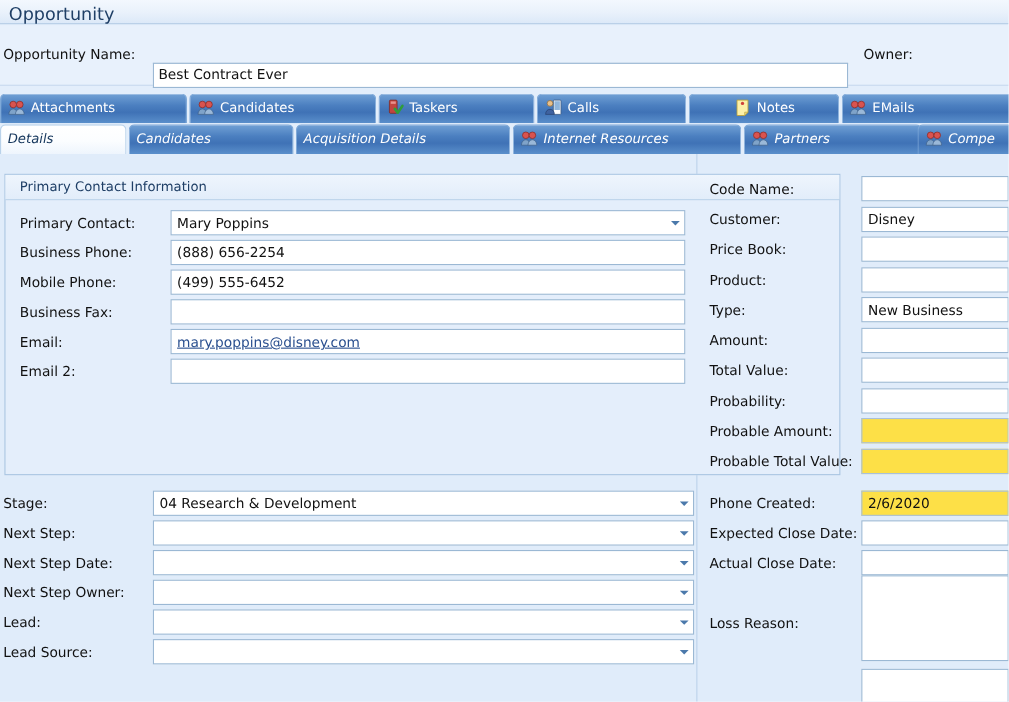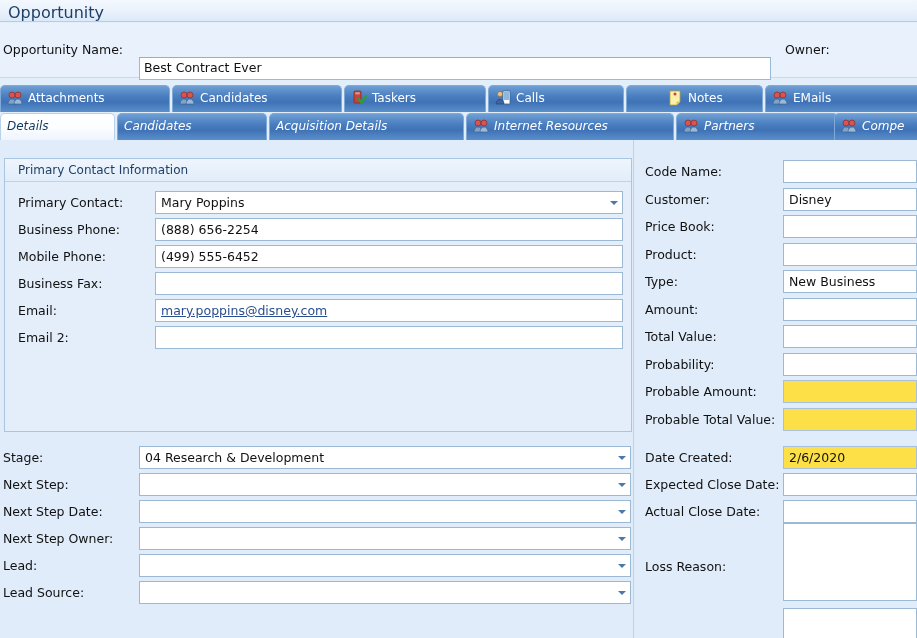--- a/index.html
+++ b/index.html
@@ -88,21 +88,21 @@
     margin-right: 5px;
     position: relative; top: -1px;
   }
 
   
   .content {
     position: absolute; left: 0; top: 140px; width: 917px; height: 498px;
     background: #e0ecfa;
   }
   .panel-left {
-    position: absolute; left: 4px; top: 18px; width: 628px; height: 274px;
+    position: absolute; left: 4px; top: 18px; width: 760px; height: 274px;
     background: #e4eefb;
     border: 1px solid #a9c5e2;
     box-sizing: border-box;
   }
   .panel-head {
     position: absolute; left: 0; top: 0; width: 100%; height: 23px;
     background: linear-gradient(to bottom, #eef5fd 0%, #e2edfa 100%);
     border-bottom: 1px solid #bcd3ea;
     box-sizing: border-box;
   }
@@ -293,21 +293,21 @@
         <div class="fbox combo" style="left: 139px; top: 414px; width: 492px;">
           <span class="caret"></span>
         </div>
         <div class="flabel" style="left: 3px; top: 445px;">Lead Source:</div>
         <div class="fbox combo" style="left: 139px; top: 441px; width: 492px;">
           <span class="caret"></span>
         </div>
       </div>
 
     <div id="date-fields">
-        <div class="flabel" style="left: 645px; top: 310px;">Date Created:</div>
+        <div class="flabel" style="left: 645px; top: 310px;">Phone Created:</div>
         <div class="fbox readonly" style="left: 783px; top: 306px; width: 134px;">2/6/2020</div>
         <div class="flabel" style="left: 645px; top: 337px;">Expected Close Date:</div>
         <div class="fbox" style="left: 783px; top: 333px; width: 134px;"></div>
         <div class="flabel" style="left: 645px; top: 364px;">Actual Close Date:</div>
         <div class="fbox" style="left: 783px; top: 360px; width: 134px;"></div>
       </div>
 
     <div class="flabel" style="left:645px; top:419px;">Loss Reason:</div>
     <div class="textarea" style="left:783px; top:383px; width:134px; height:78px;"></div>
 

